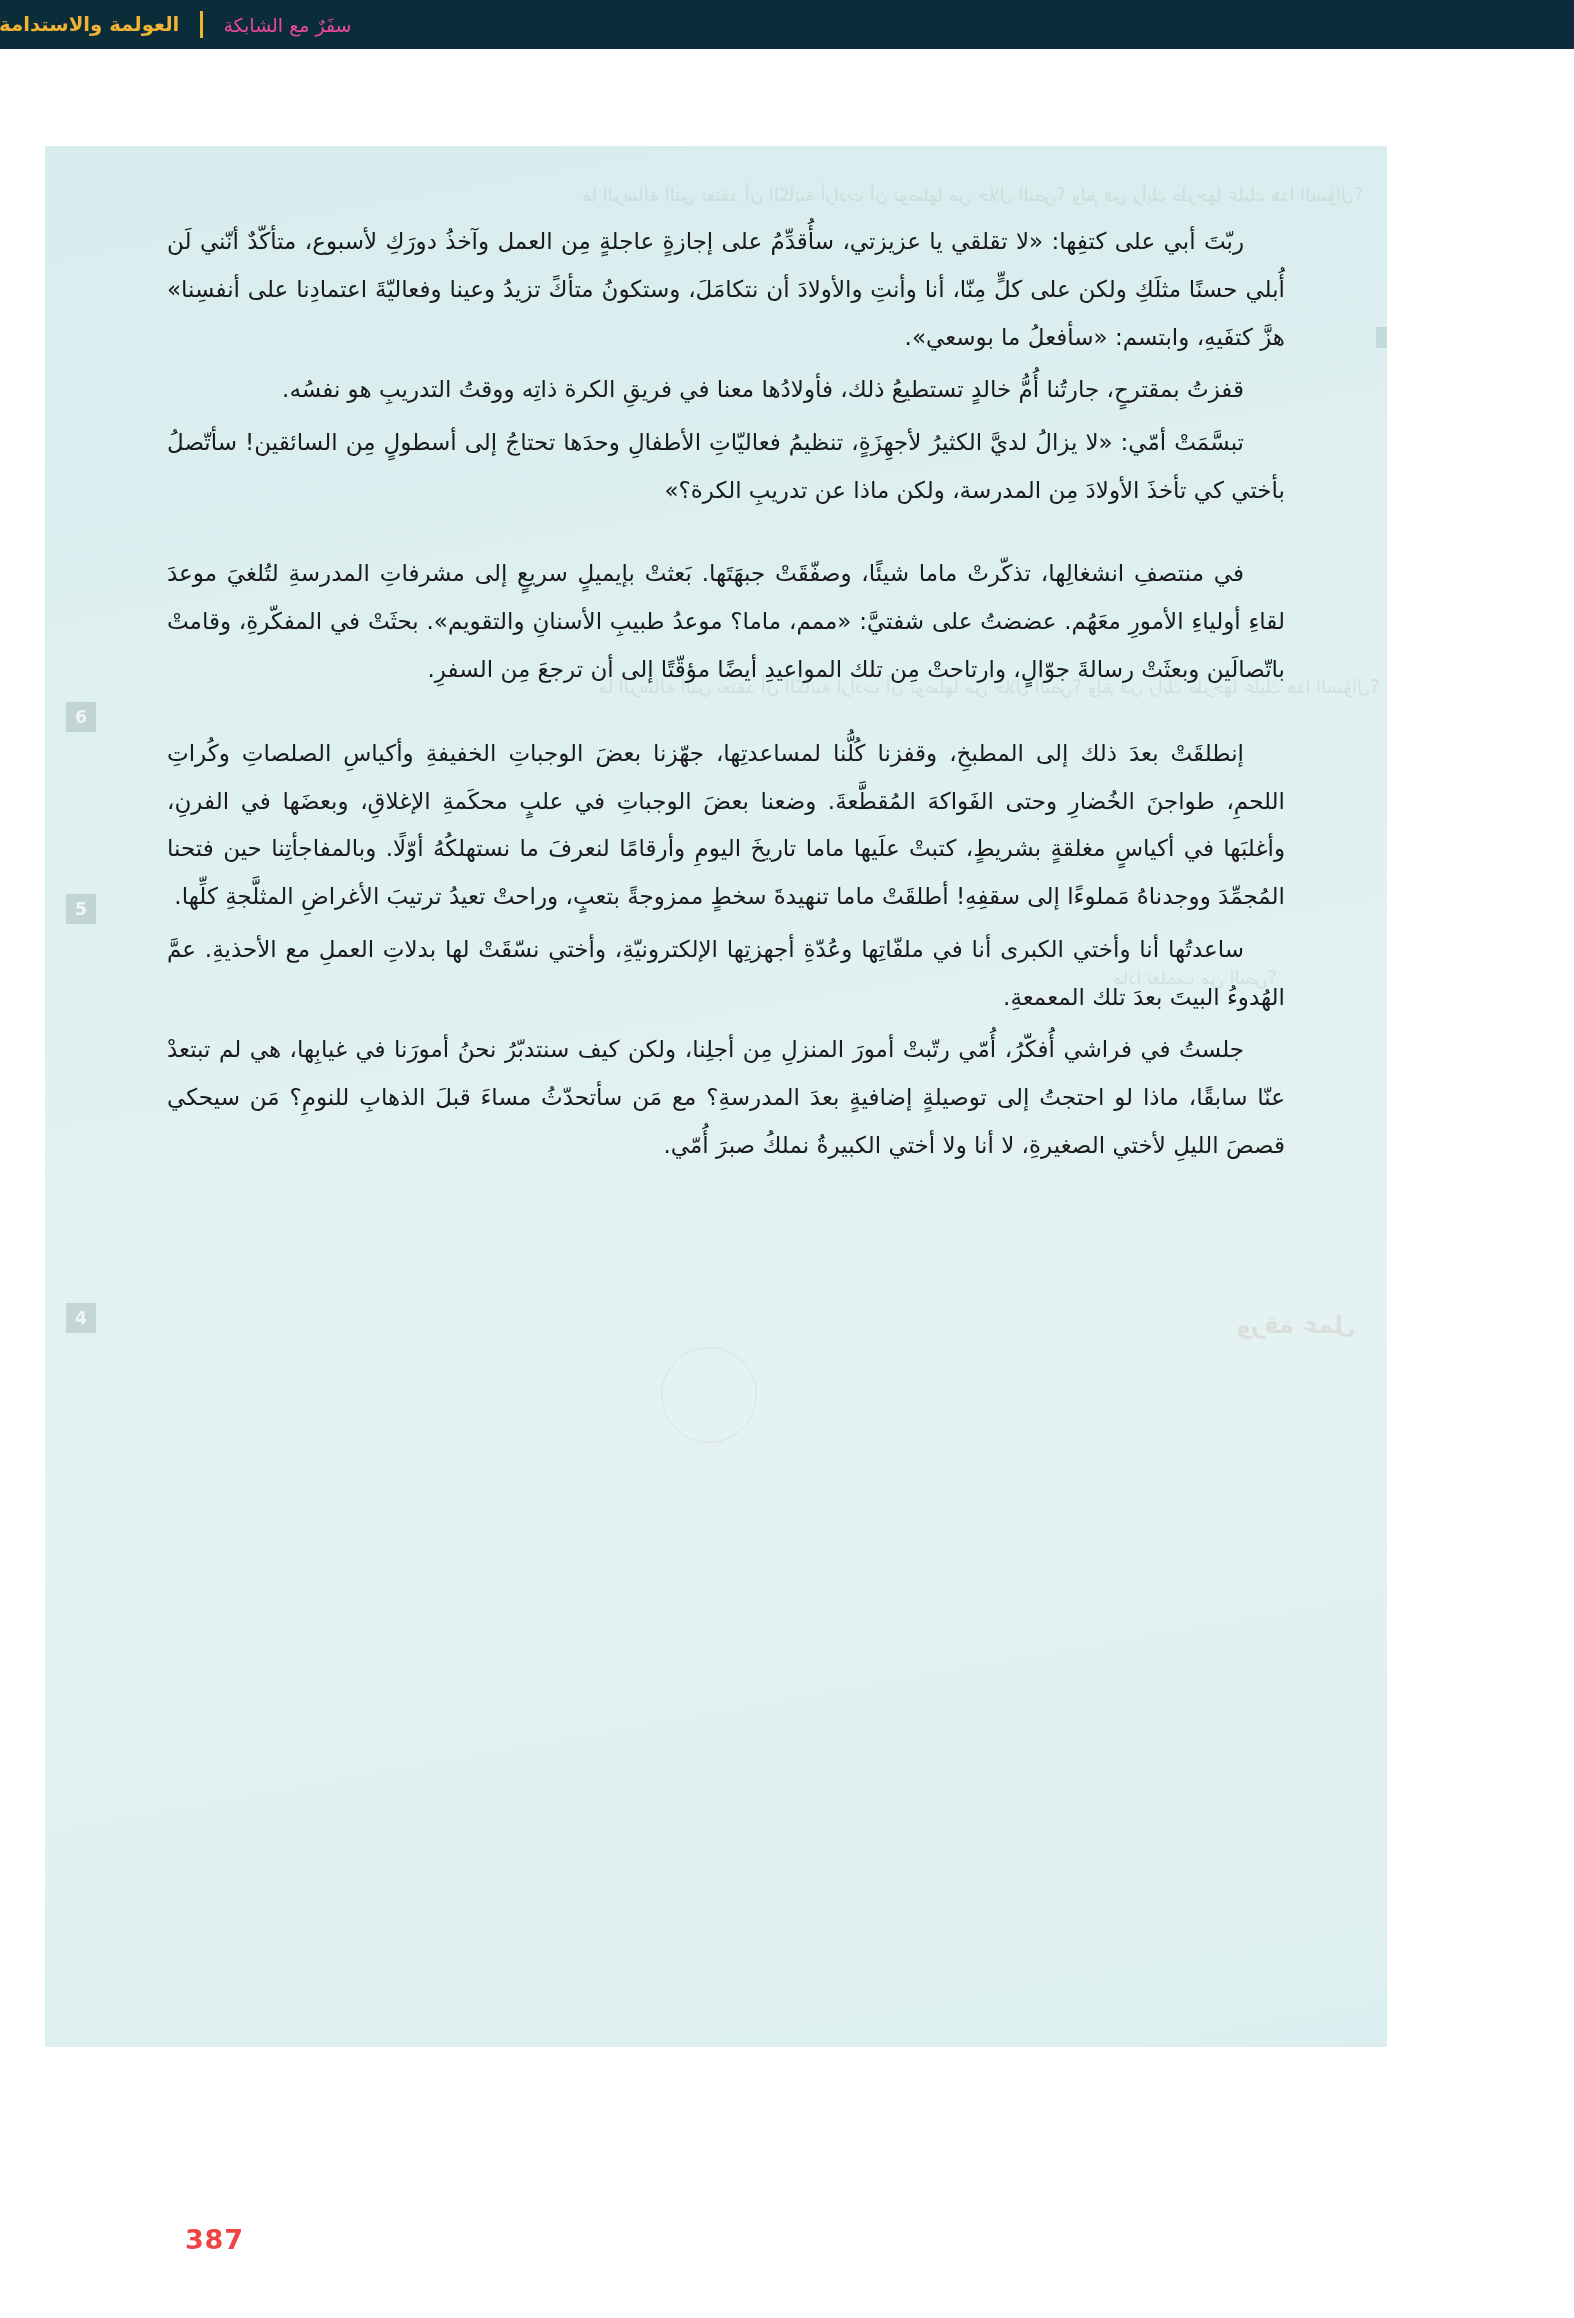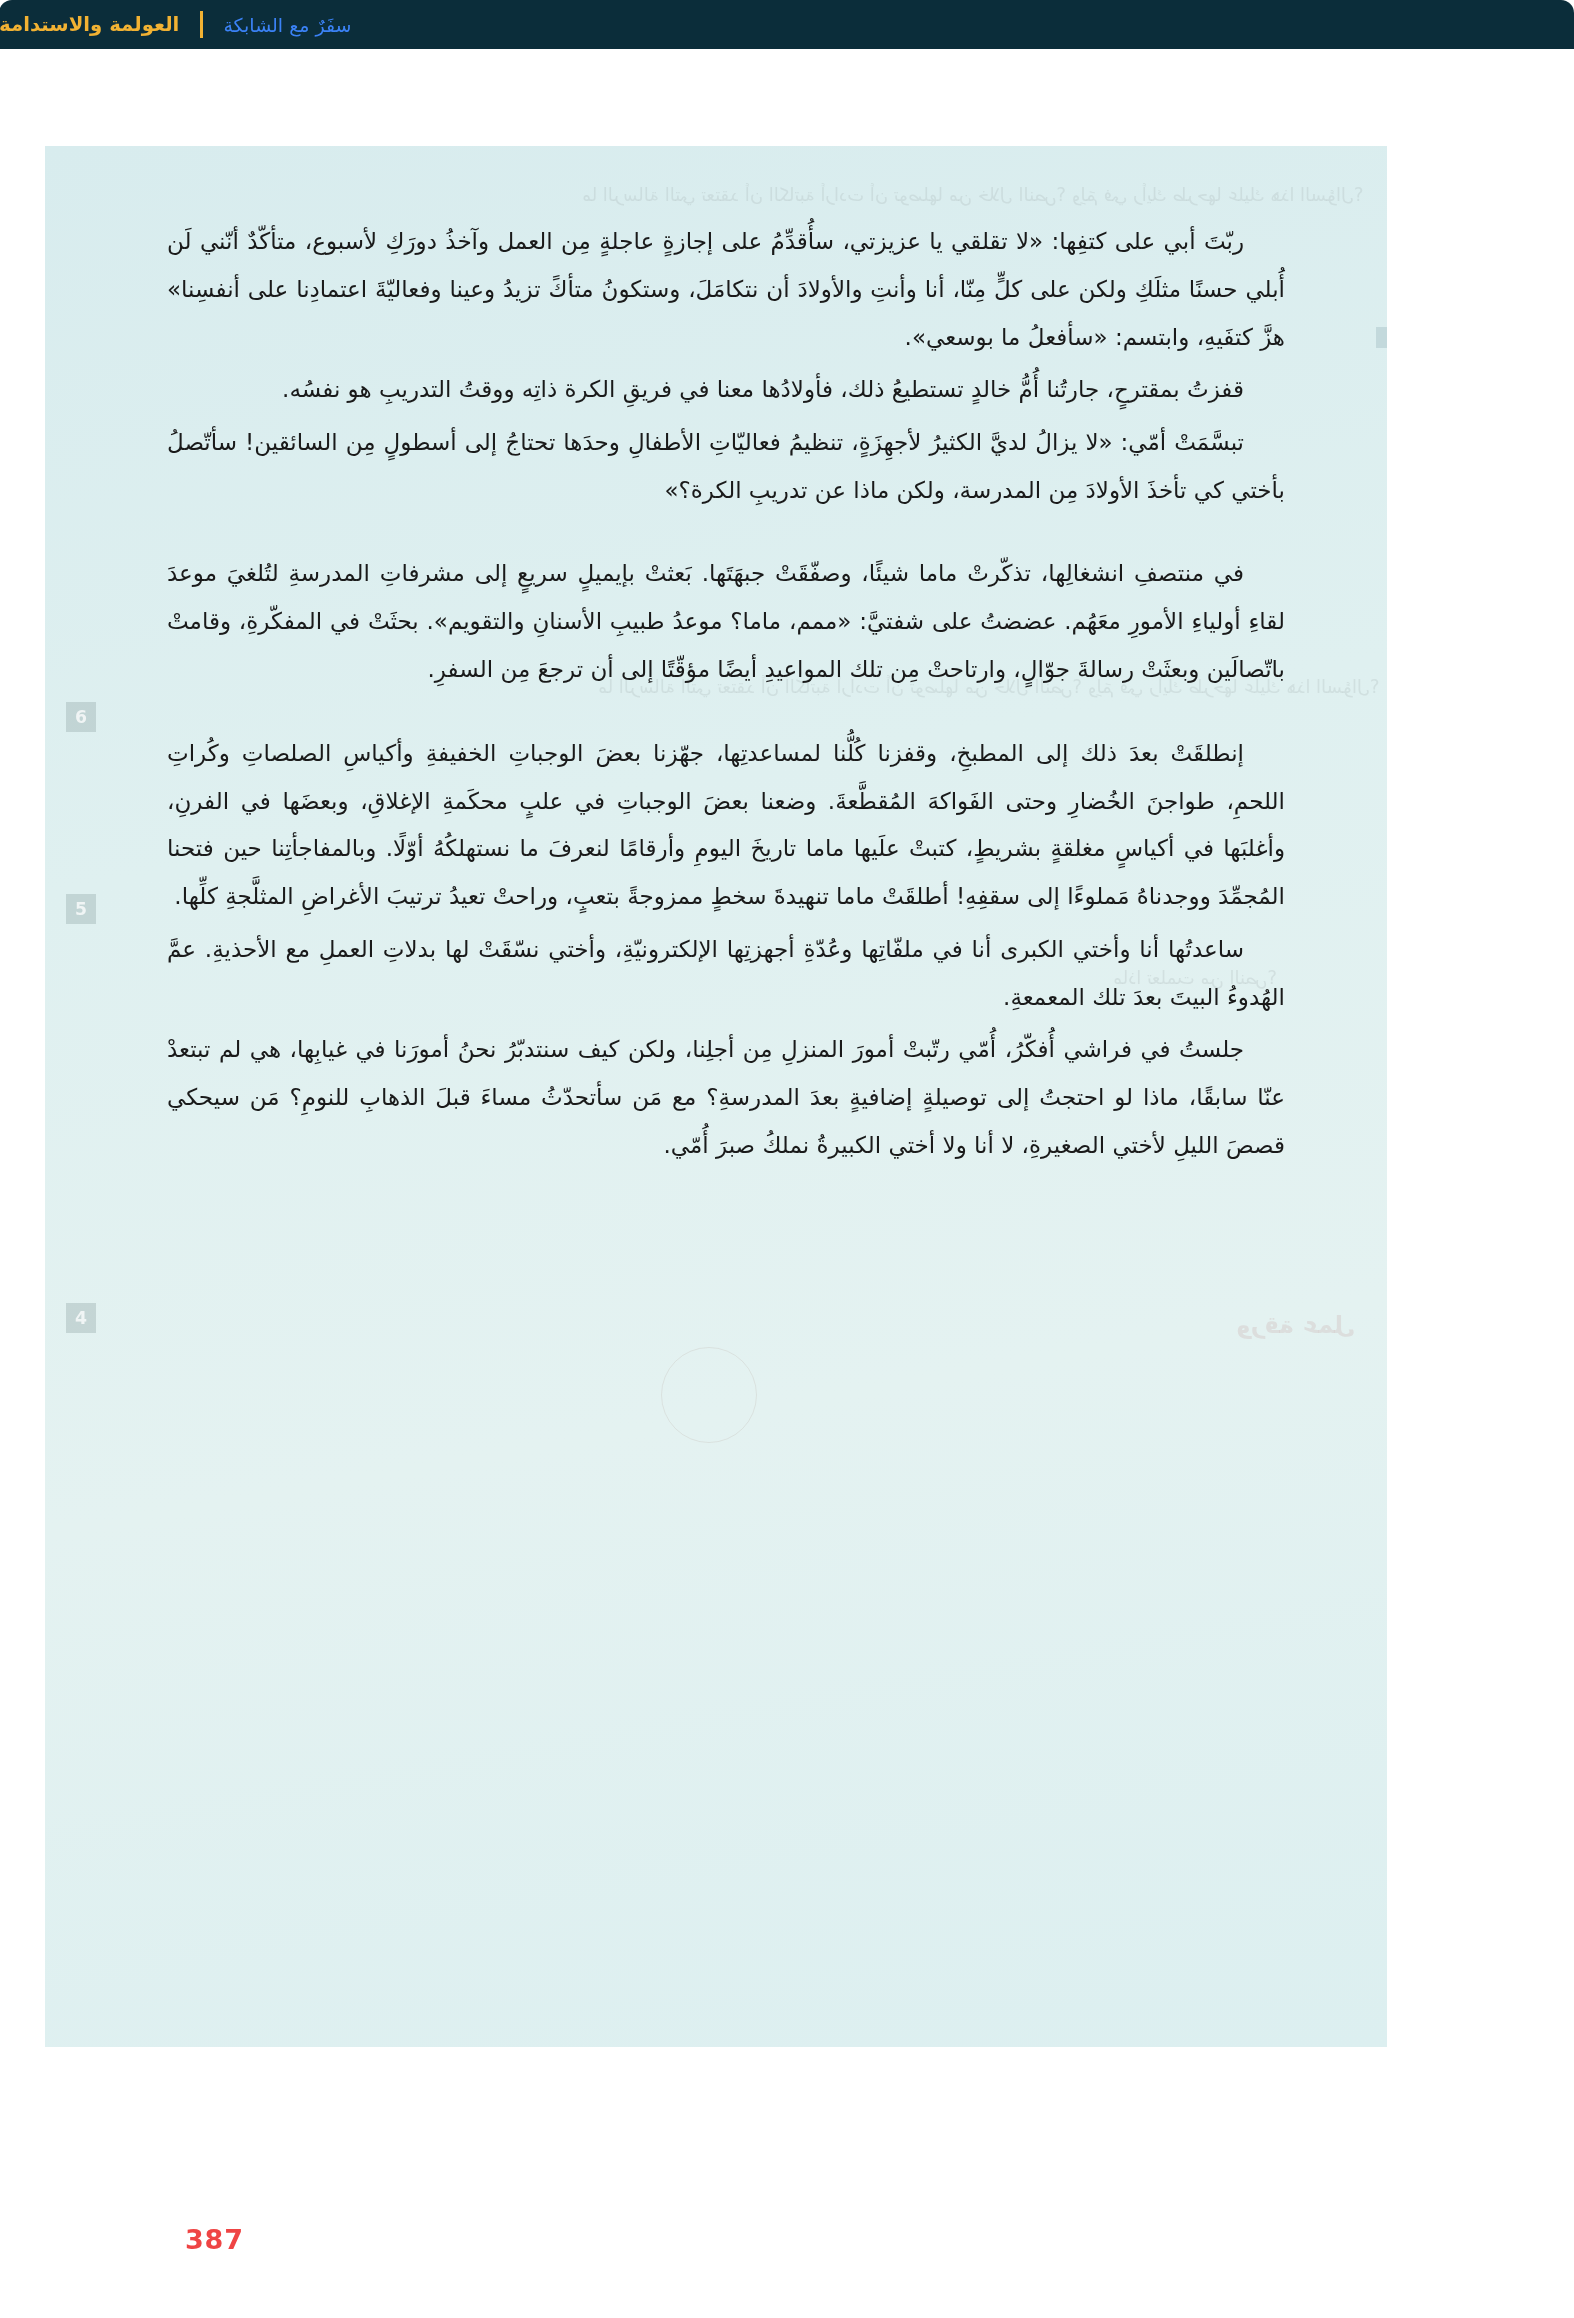--- a/index.html
+++ b/index.html
@@ -9,21 +9,20 @@
   }
   body {
     font-family: "DejaVu Sans", "Liberation Sans", sans-serif;
   }
   .page {
     position: relative;
     width: 1575px;
     height: 2319px;
     background: #ffffff;
     overflow: hidden;
-    border-radius: 13px;
   }
 
   
   .header-bar {
     position: absolute;
     top: 0;
     left: 0;
     width: 1575px;
     height: 49px;
     background: #0b2d3a;
@@ -40,21 +39,21 @@
     letter-spacing: 0;
     white-space: nowrap;
   }
   .header-sep {
     width: 3.1px;
     height: 27px;
     background: #f2b233;
     margin: 0 20.5px;
   }
   .header-lesson {
-    color: #3b82f6;
+    color: #ec4899;
     font-size: 19px;
     white-space: nowrap;
   }
 
   
   .content-panel {
     position: absolute;
     top: 146px;
     right: 187px;
     width: 1342px;

